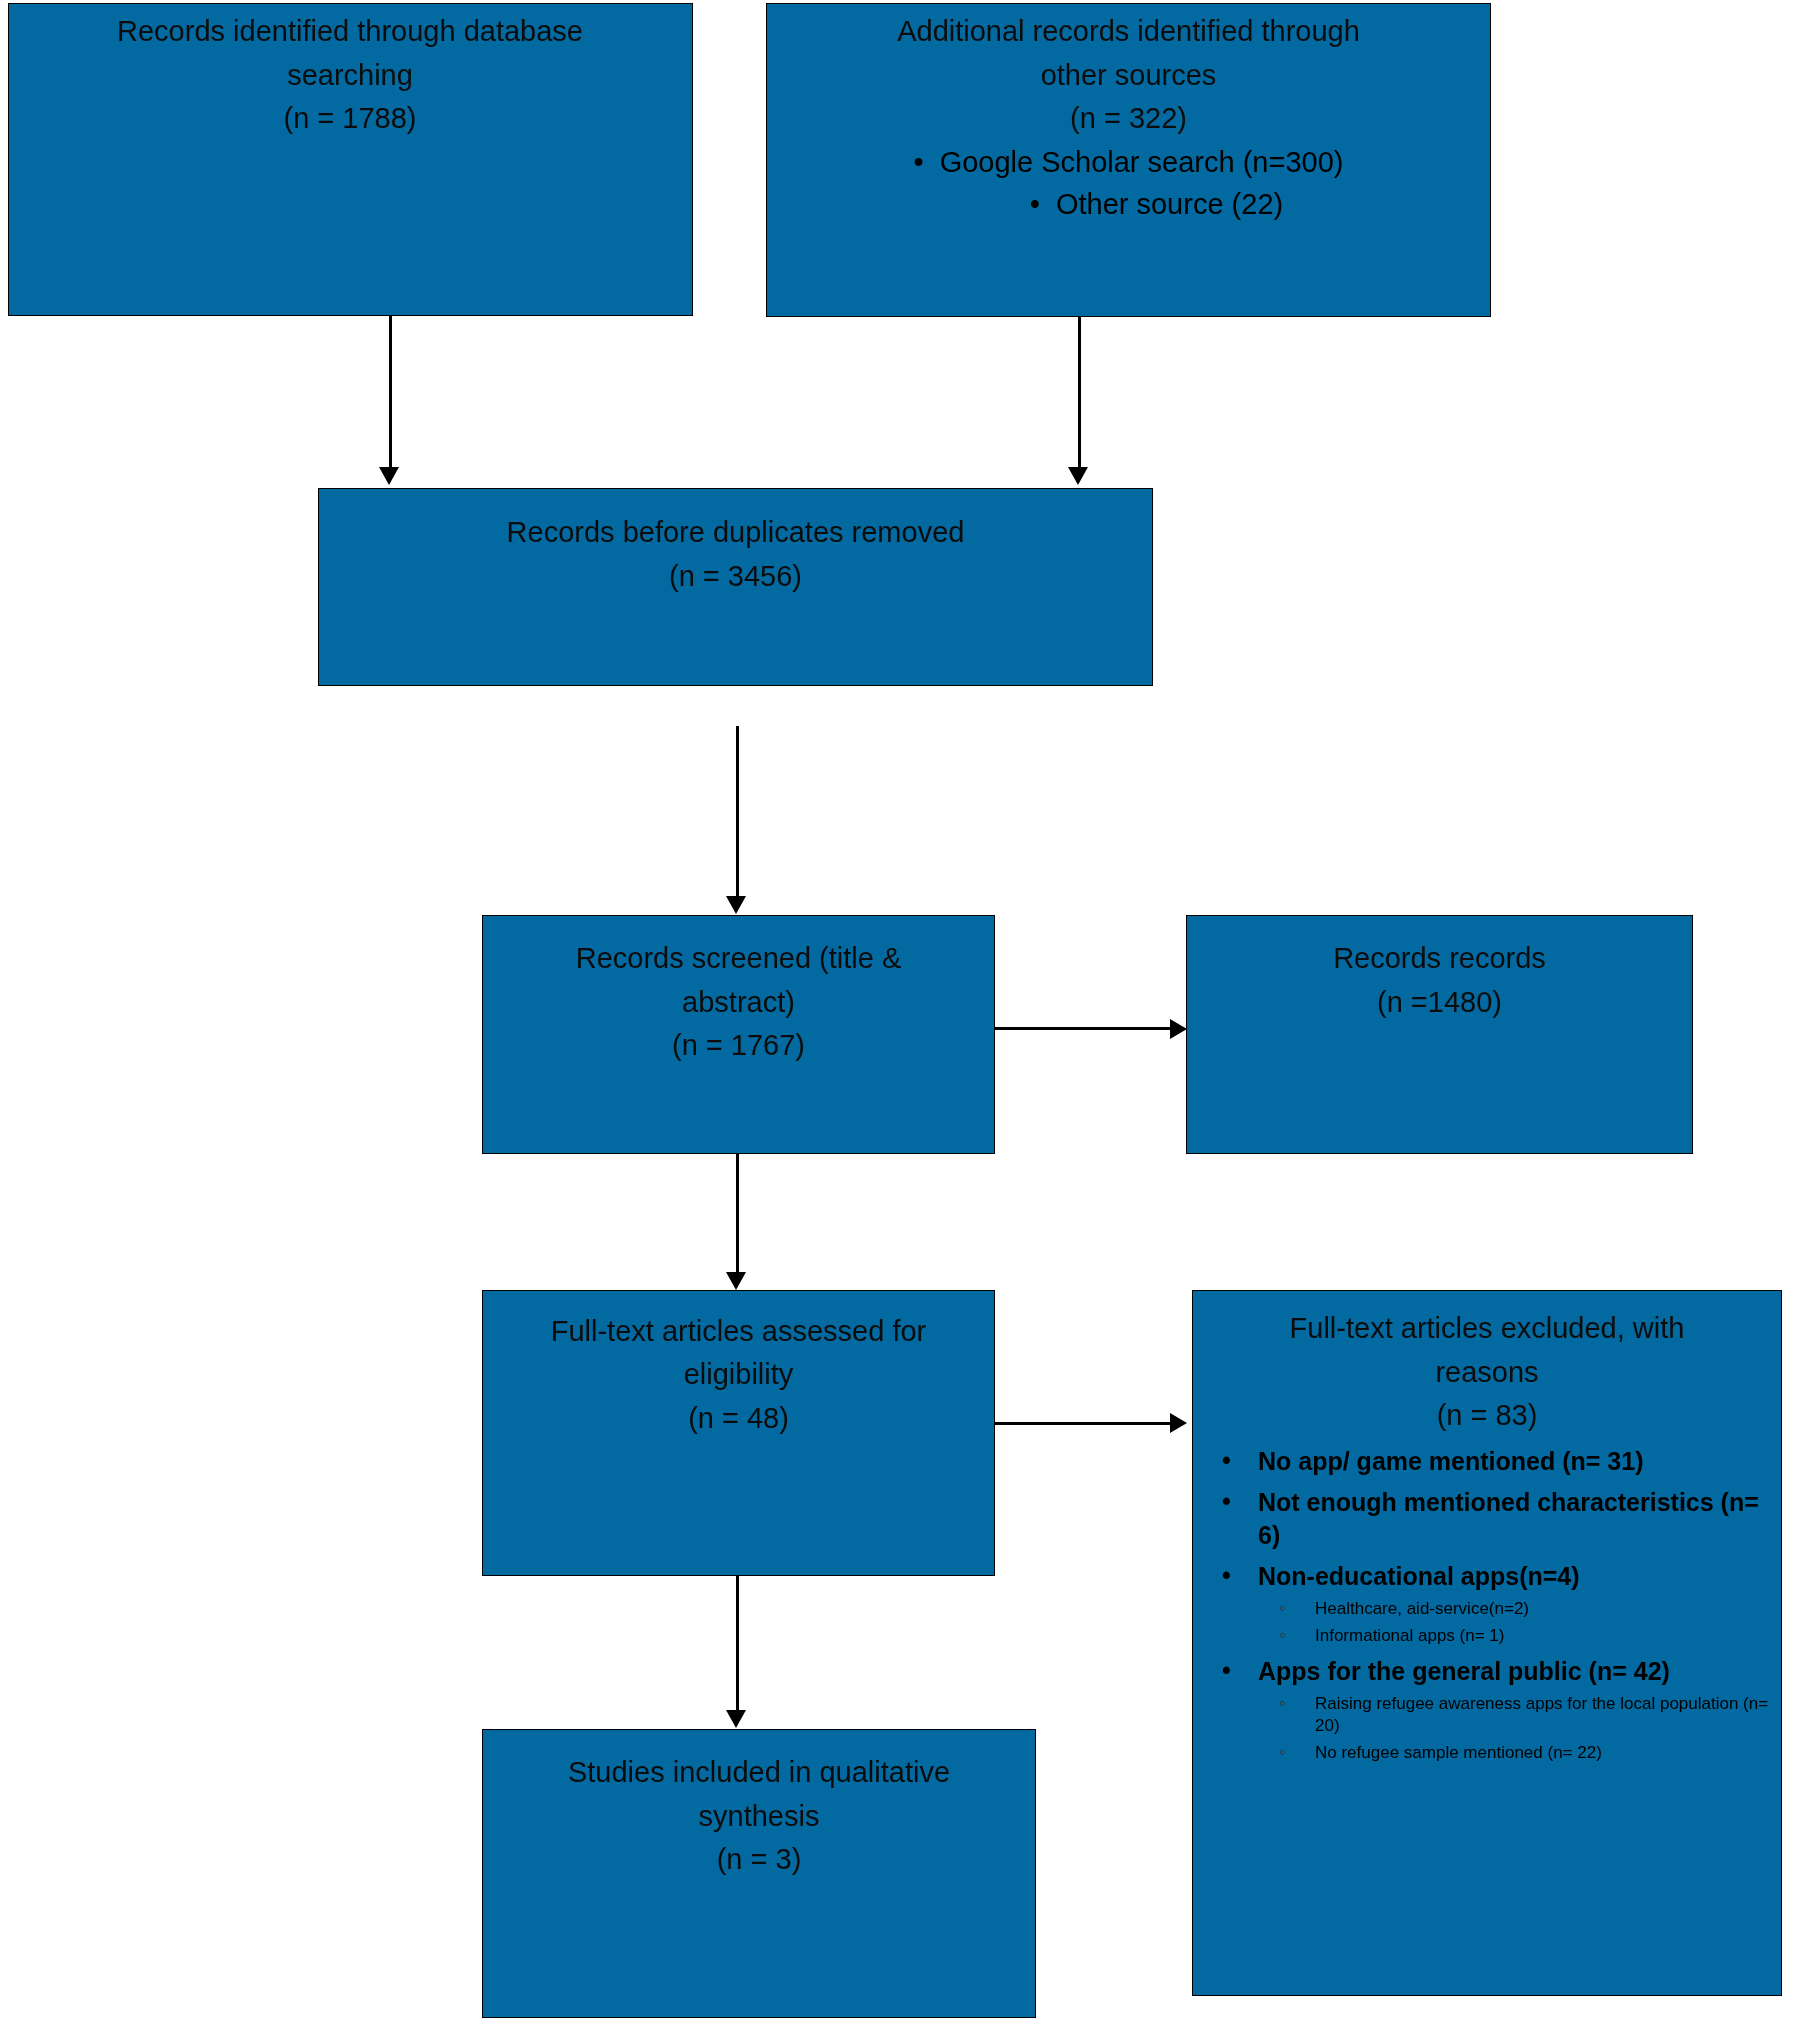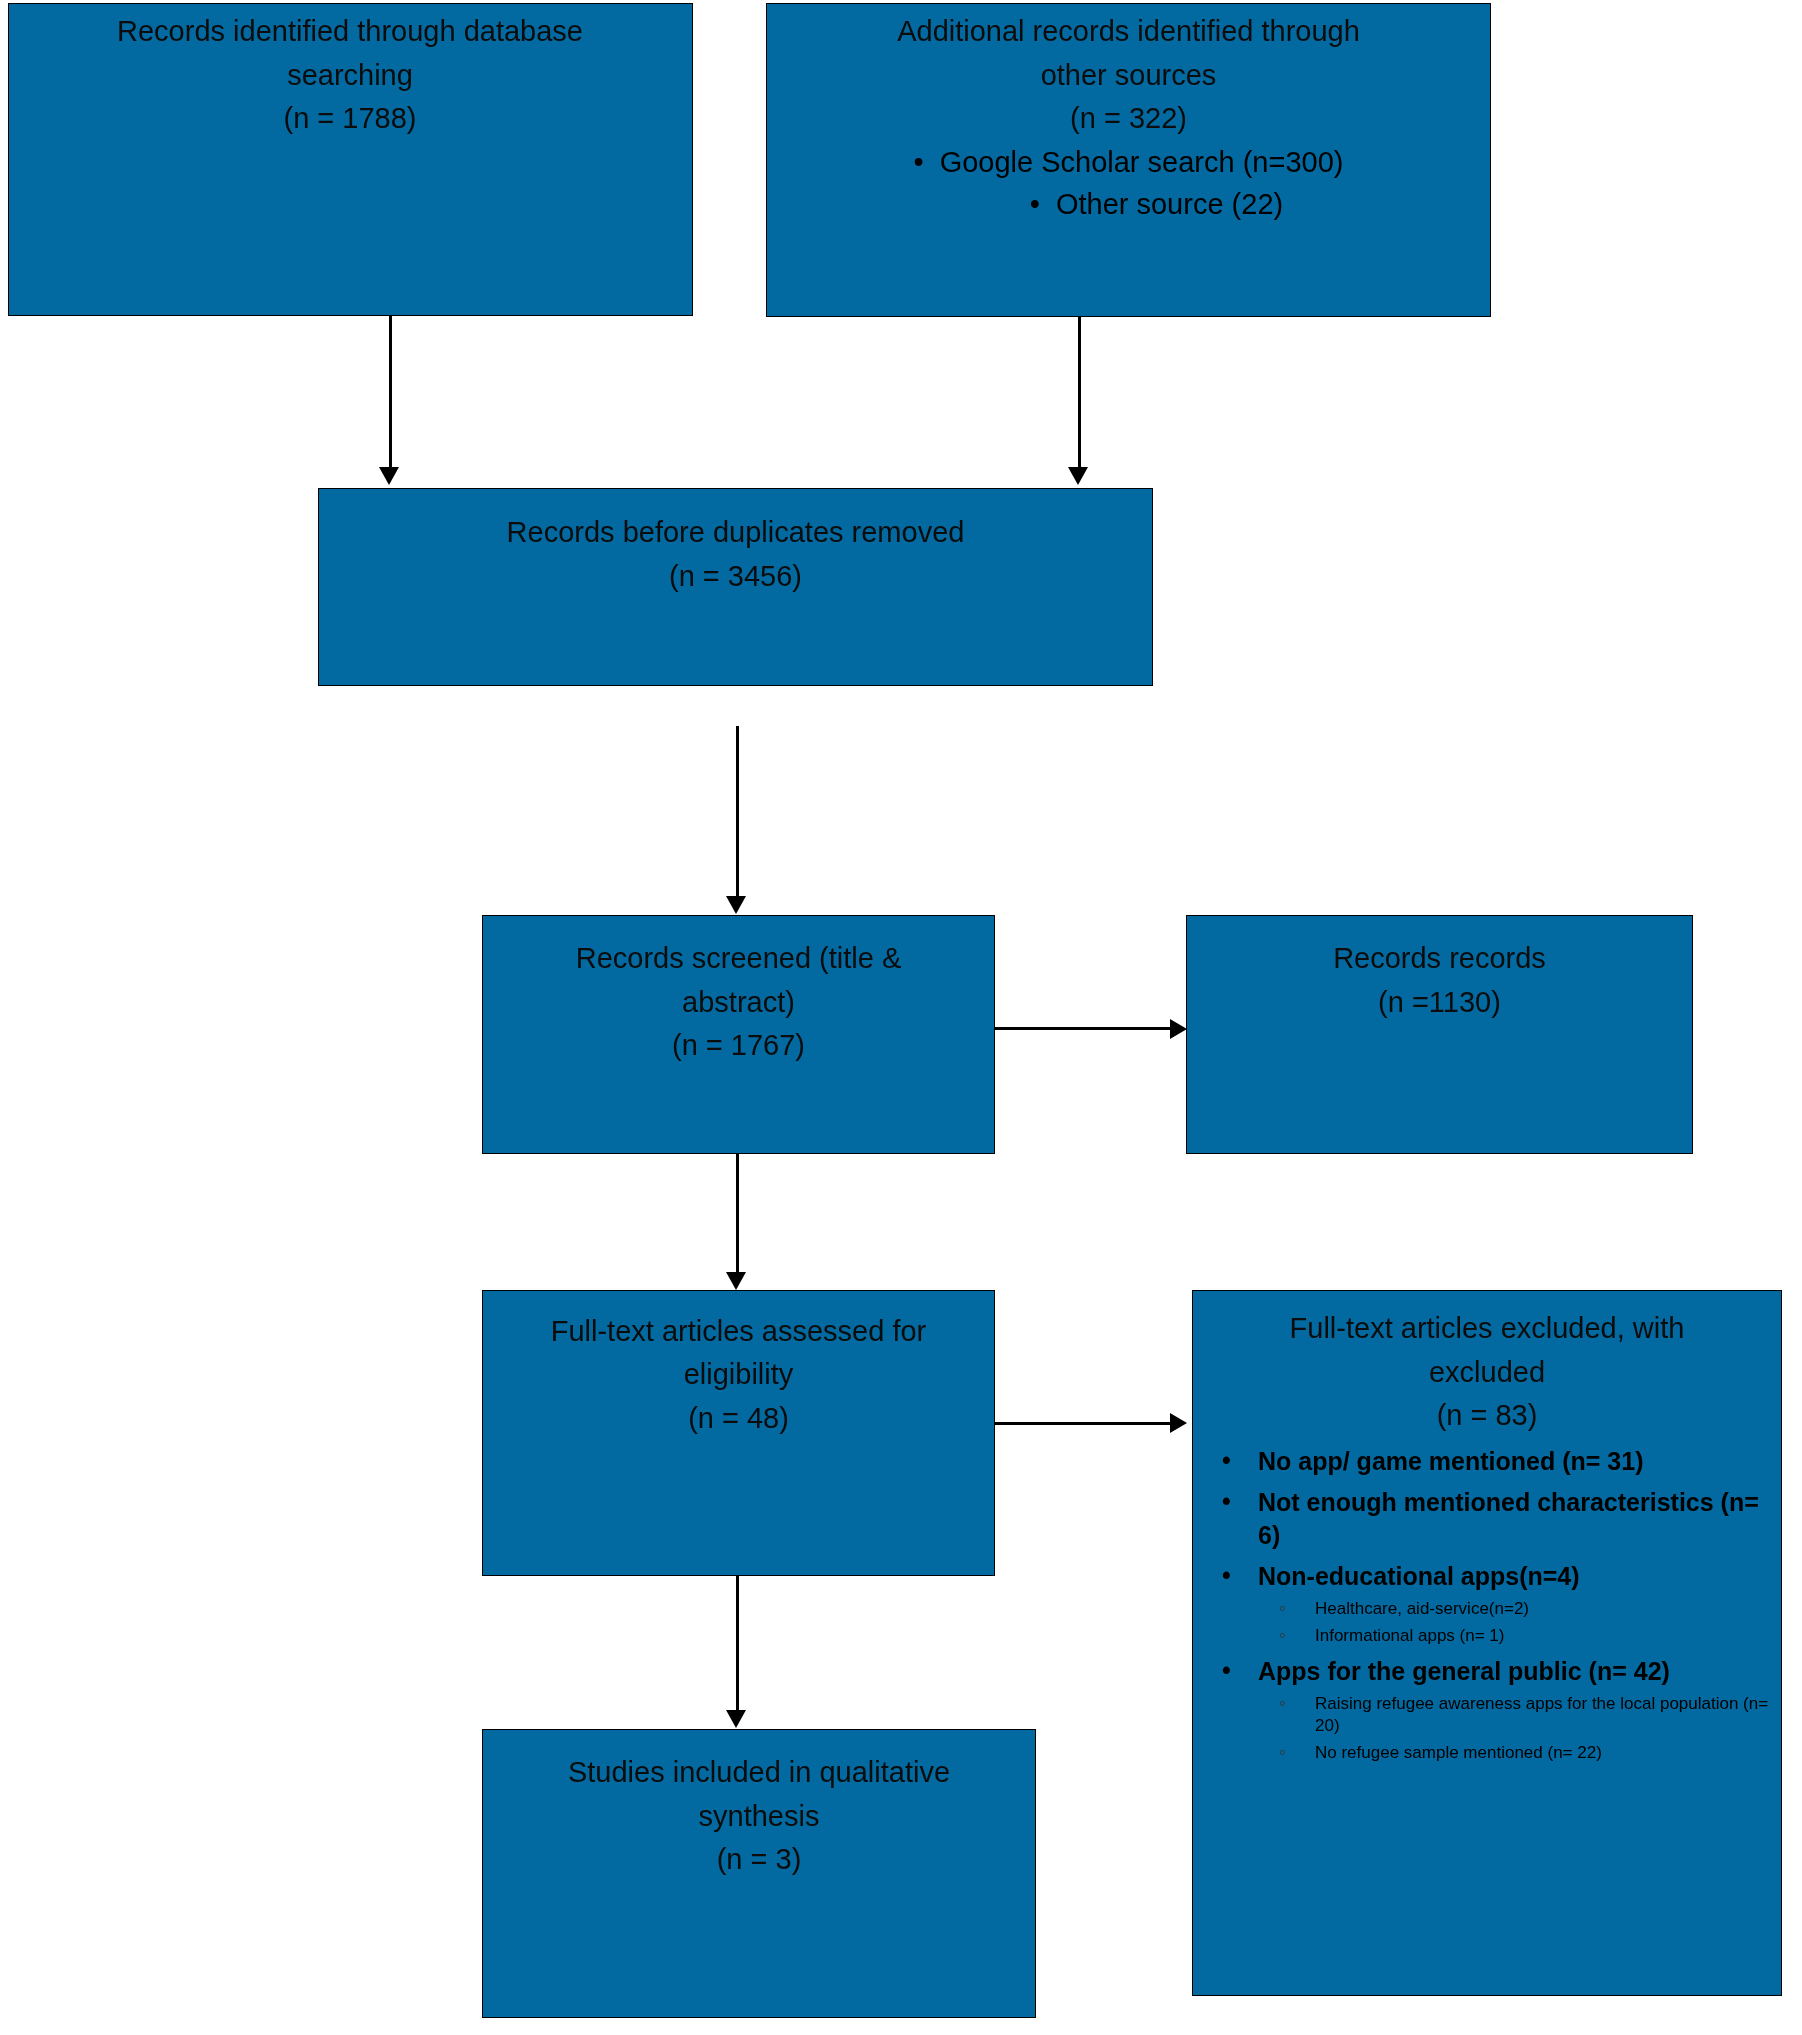--- a/index.html
+++ b/index.html
@@ -89,42 +89,42 @@
       <div class="line">(n = 1767)</div>
     </div>
   </div>
 
   <div class="hline" style="left:995px;top:1027px;width:175px;"></div>
   <div class="arrow-r" style="left:1170px;top:1019px;"></div>
 
   <div class="box" style="left:1186px;top:915px;width:507px;height:239px;">
     <div class="inner" style="padding-top:21px;">
       <div class="line">Records records</div>
-      <div class="line">(n =1130)</div>
+      <div class="line">(n =1480)</div>
     </div>
   </div>
 
   <div class="vline" style="left:736px;top:1154px;height:118px;"></div>
   <div class="arrow-d" style="left:726px;top:1272px;"></div>
 
   <div class="box" style="left:482px;top:1290px;width:513px;height:286px;">
     <div class="inner" style="padding-top:18.7px;">
       <div class="line">Full-text articles assessed for</div>
       <div class="line">eligibility</div>
       <div class="line">(n = 48)</div>
     </div>
   </div>
 
   <div class="hline" style="left:995px;top:1422px;width:175px;"></div>
   <div class="arrow-r" style="left:1170px;top:1413px;"></div>
 
   <div class="box" style="left:1192px;top:1290px;width:590px;height:706px;">
     <div class="inner" style="padding-top:16px;">
       <div class="line">Full-text articles excluded, with</div>
-      <div class="line">excluded</div>
+      <div class="line">reasons</div>
       <div class="line">(n =  83)</div>
 
       <ul class="reasons">
         <li>
           <span>No app/ game mentioned (n= 31)</span>
         </li>
         <li>
           <span>Not enough mentioned characteristics (n= 6)</span>
         </li>
         <li>

